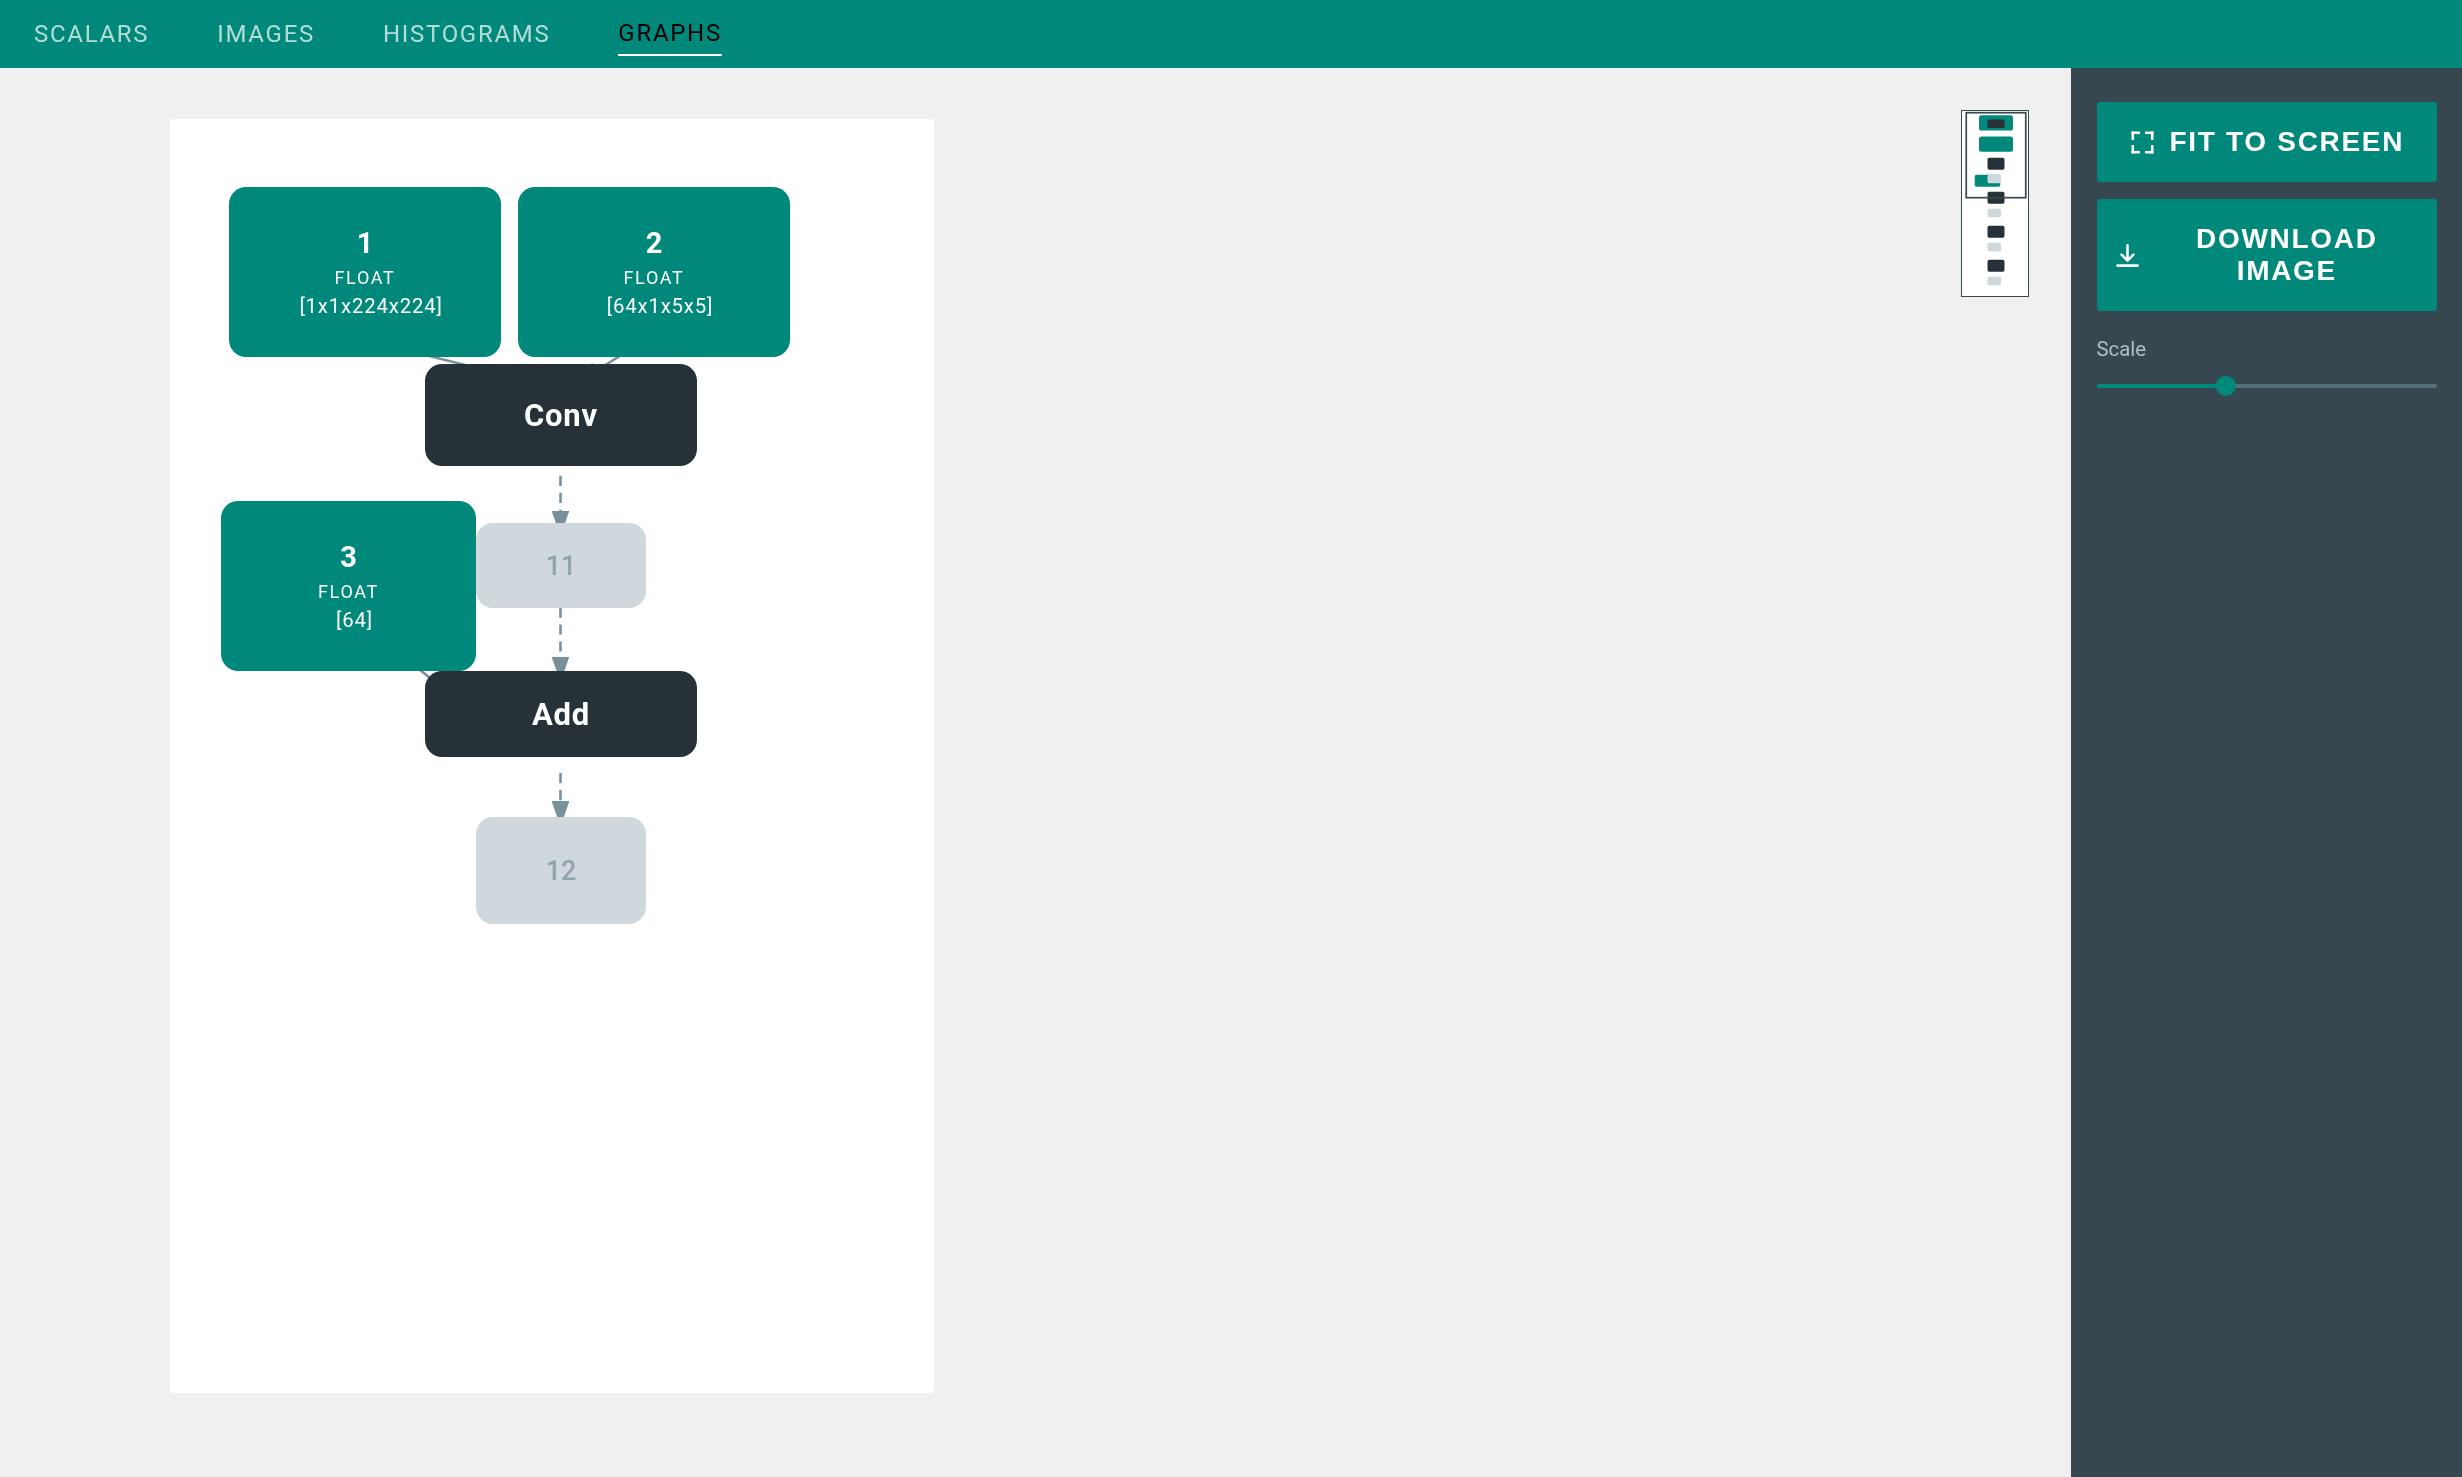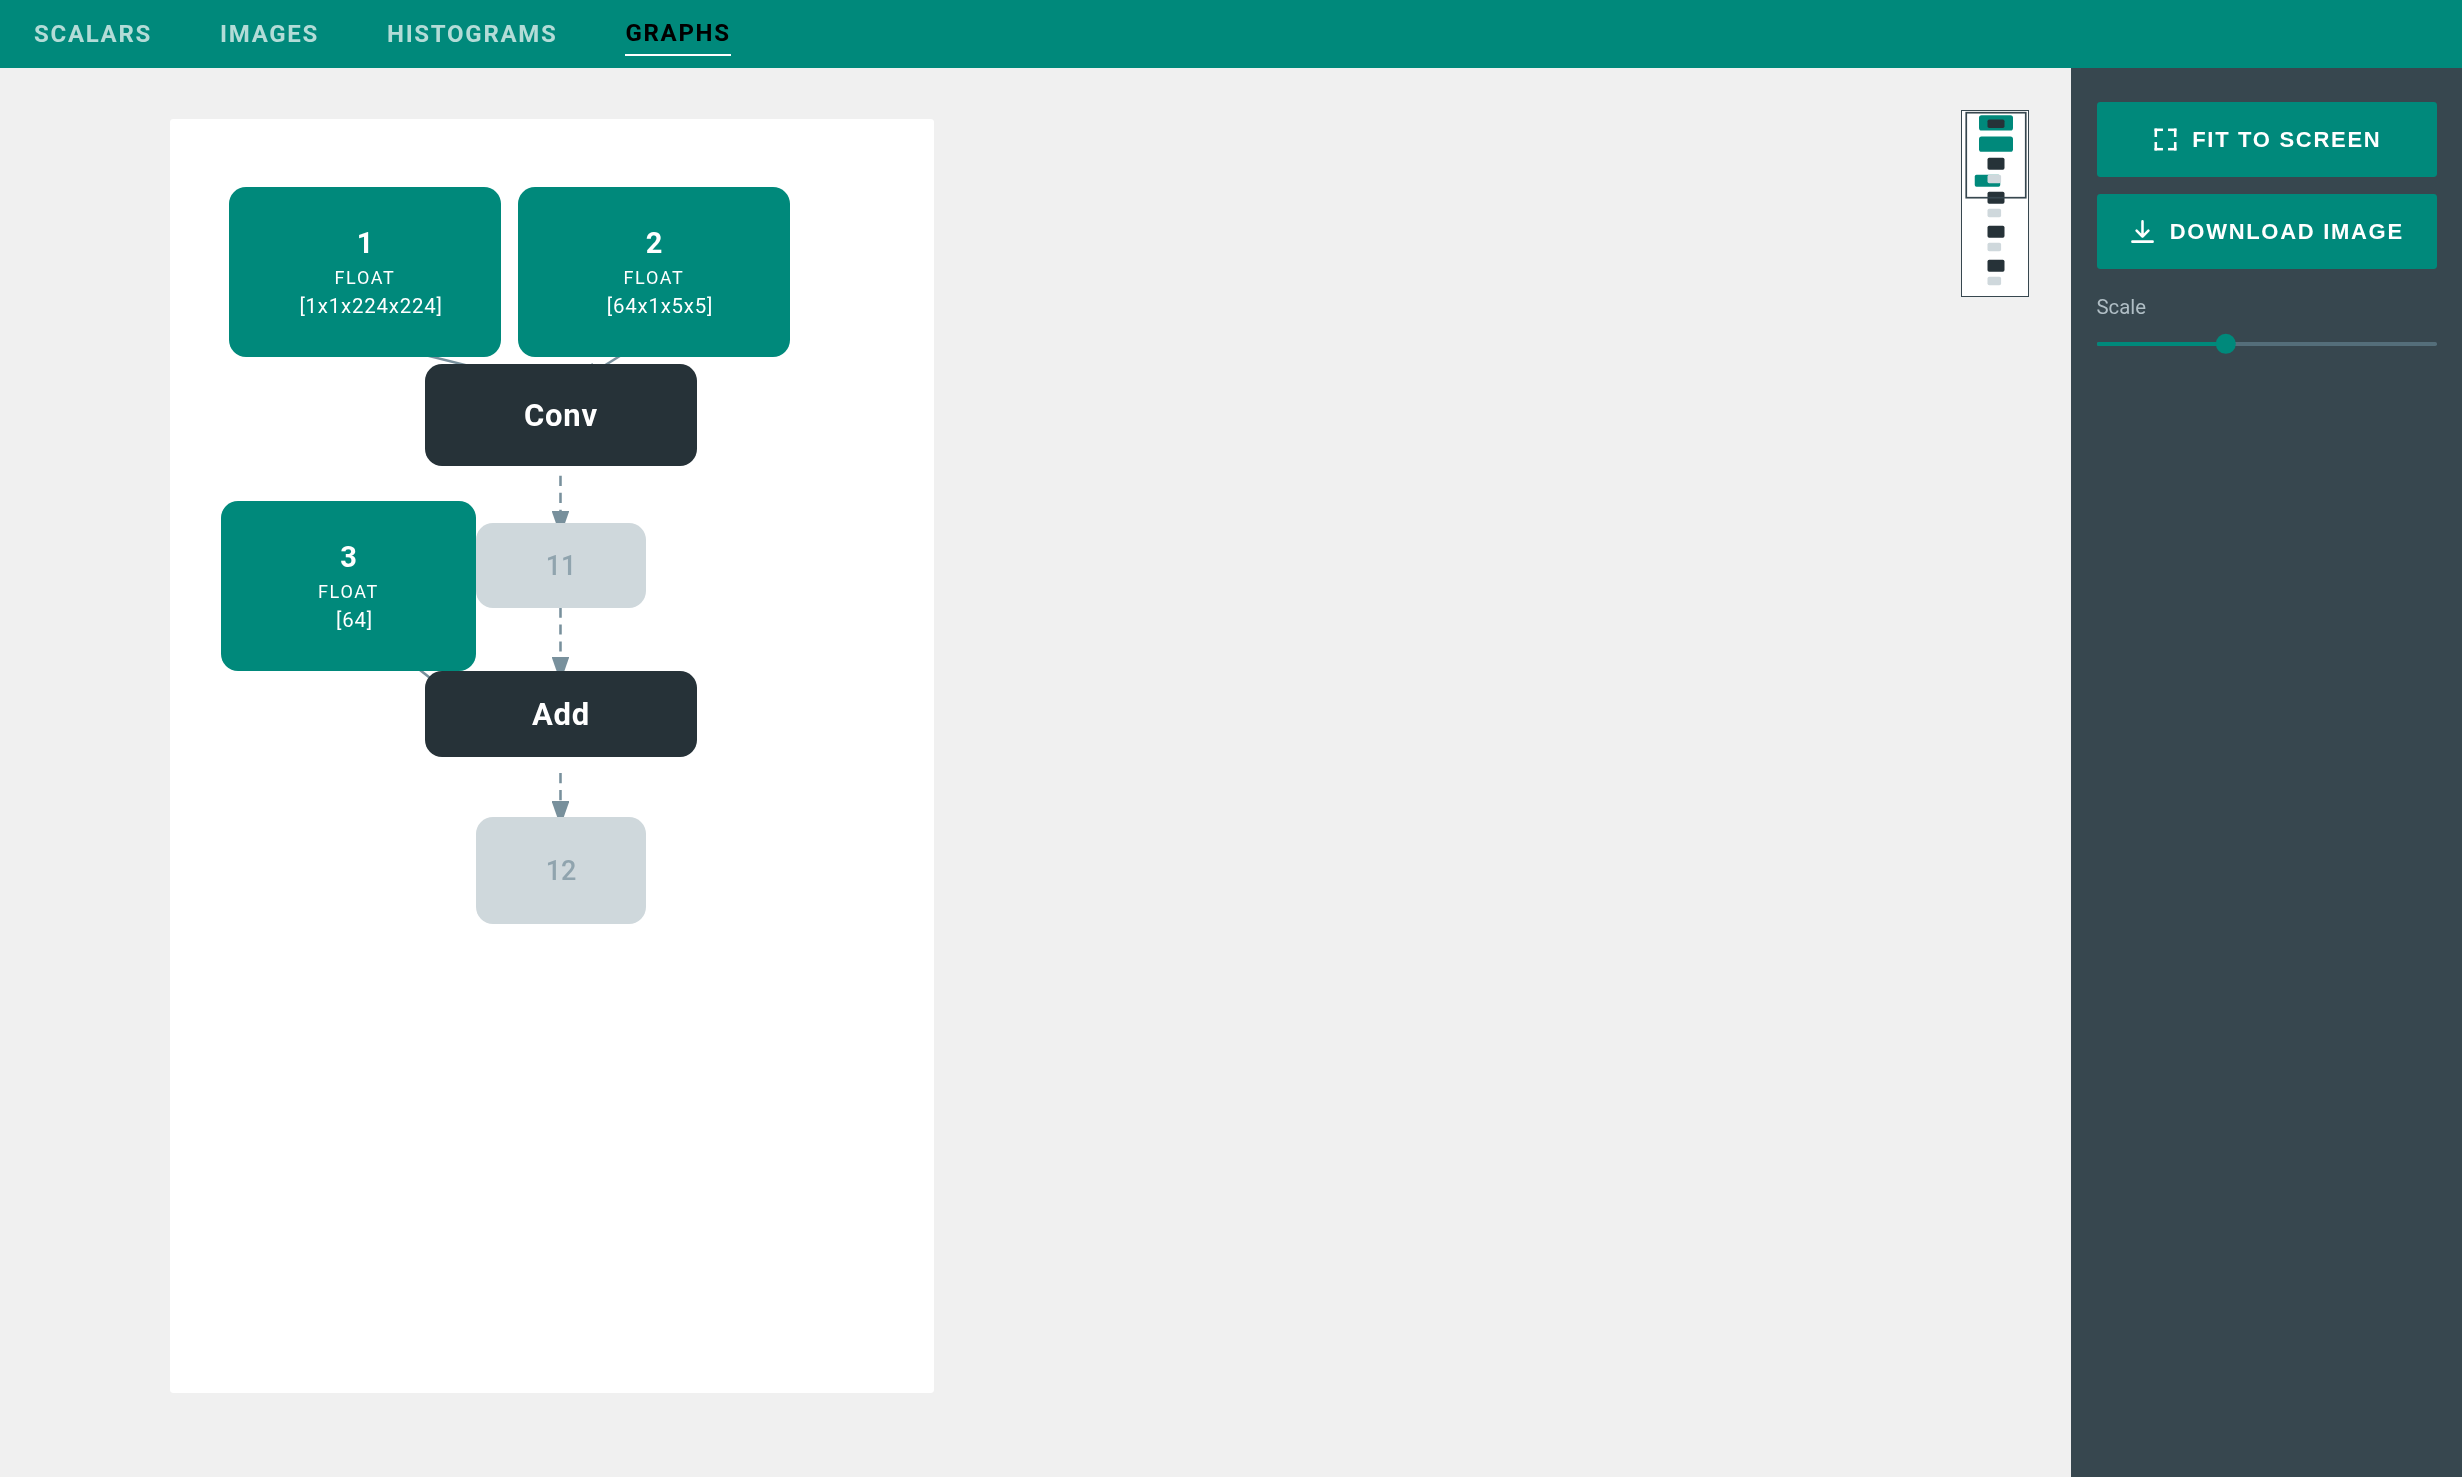--- a/index.html
+++ b/index.html
@@ -10,21 +10,21 @@
       display: flex;
       align-items: center;
       background: #00897b;
       height: 68px;
       padding: 0 34px;
       gap: 68px;
     }
     .nav-item {
       color: rgba(255,255,255,0.7);
       font-size: 24px;
-      font-weight: 700;
+      font-weight: 400;
       letter-spacing: 1.7px;
       cursor: pointer;
       padding: 6.8px 0;
     }
     .nav-item.active {
       color: #000000;
       border-bottom: 2.5px solid #ffffff;
     }
 
     
@@ -144,21 +144,21 @@
     .sidebar-btn {
       display: flex;
       align-items: center;
       justify-content: center;
       gap: 13.6px;
       background: #00897b;
       color: white;
       border: none;
       border-radius: 3.4px;
       padding: 24px 17px;
-      font-size: 22px;
+      font-size: 28px;
       font-weight: 700;
       letter-spacing: 1.7px;
       cursor: pointer;
       width: 100%;
     }
 
     .scale-section {
       margin-top: 8.5px;
       color: #b0bec5;
     }

